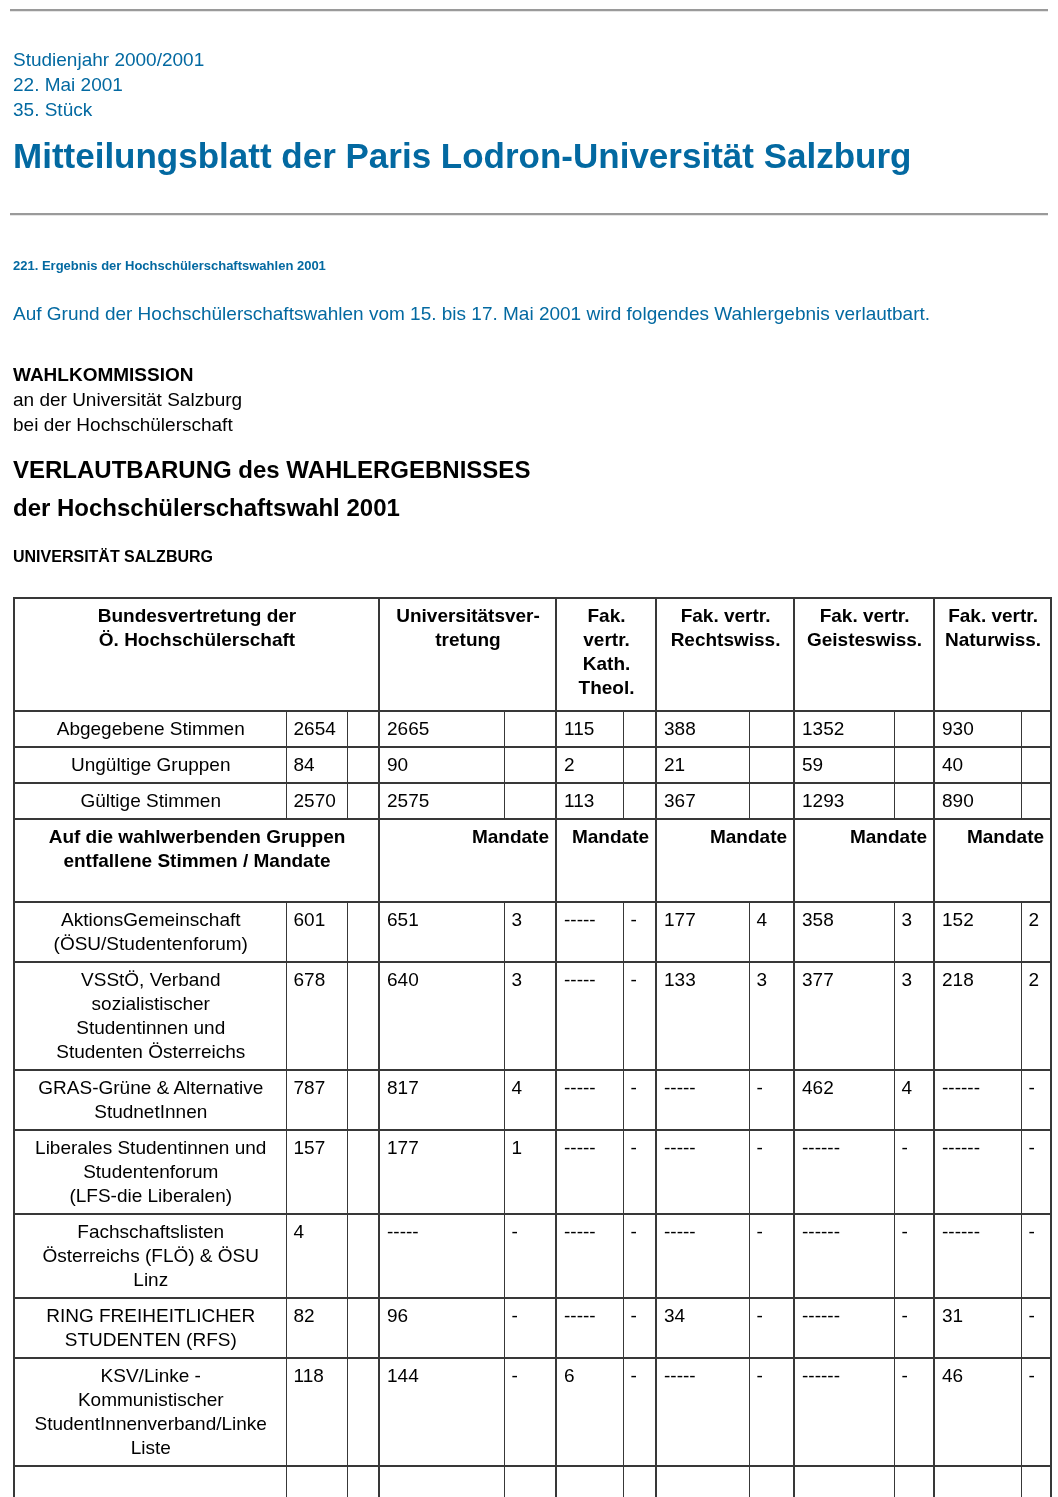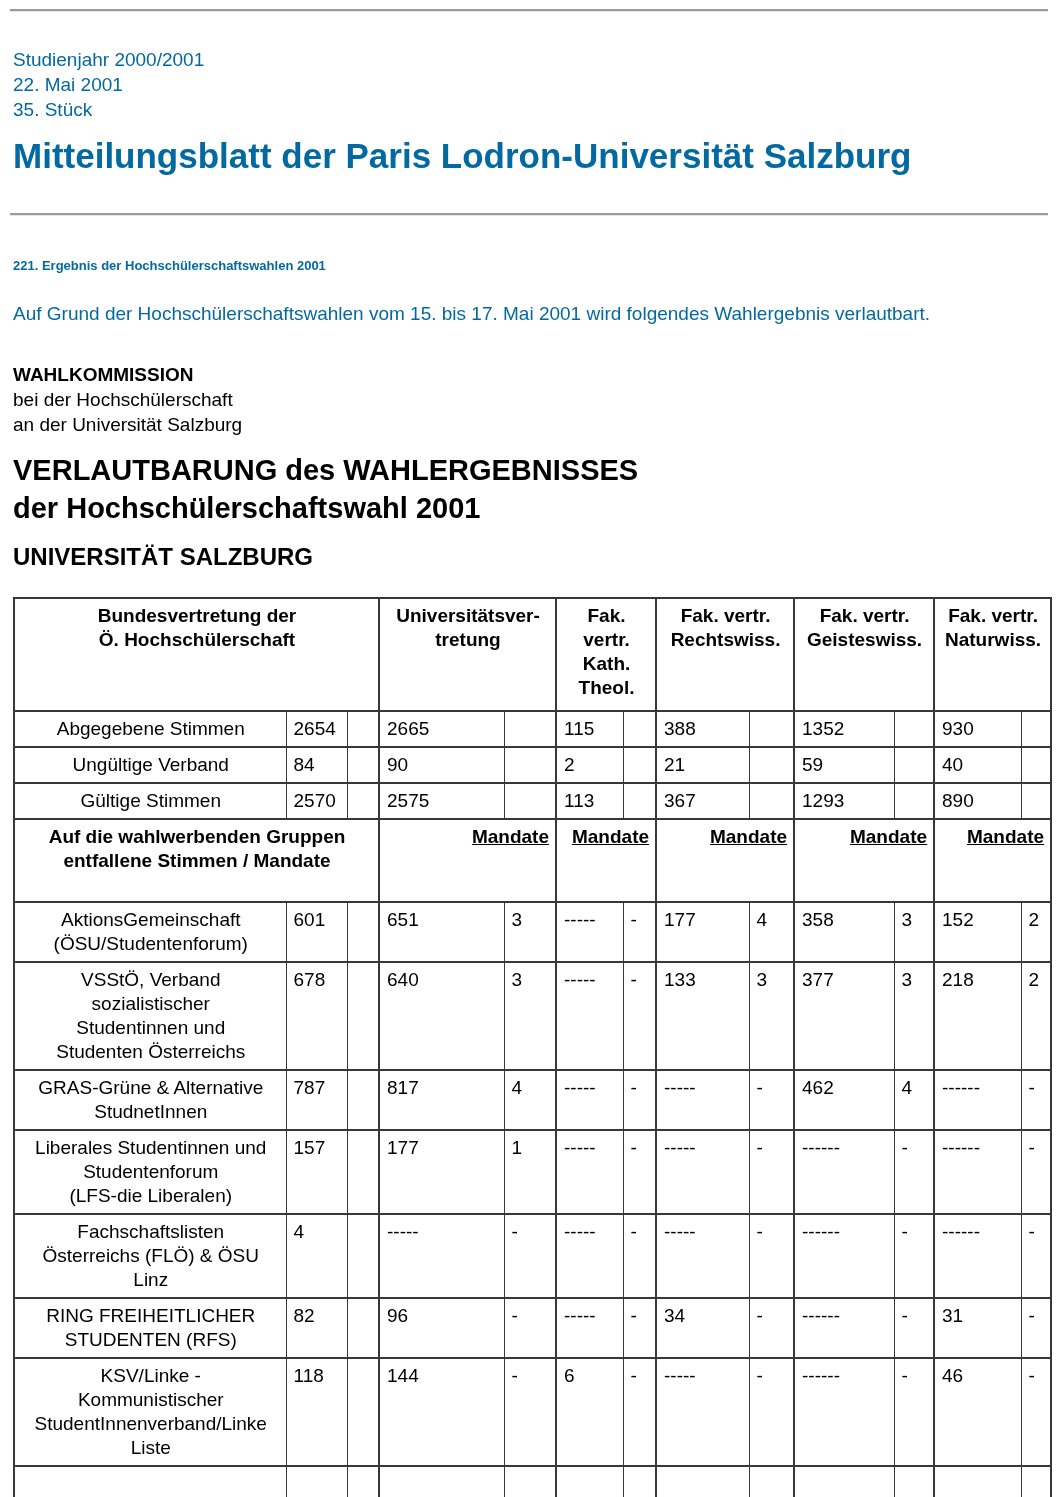--- a/index.html
+++ b/index.html
@@ -12,35 +12,35 @@
   hr{border:none;height:2px;background:#9a9a9a;border-bottom:1px solid #e6e6e6;margin:0;}
   hr.top{margin-top:9px;}
   hr.second{margin-top:40px;}
   .blue{color:#0369a1;}
   .masthead{margin:35px 0 0 3px;line-height:25px;}
   h1.doc-title{font-size:35px;font-weight:bold;margin:17px 0 0 3px;line-height:34px;}
   h2.sec-heading{font-size:13px;font-weight:bold;margin:38px 0 0 3px;line-height:24px;}
   p.intro{margin:24px 0 0 3px;line-height:24px;}
   .commission{margin:36px 0 0 3px;line-height:25px;}
   .b{font-weight:bold;}
-  .procl{font-size:29px;font-weight:bold;line-height:38px;margin:14px 0 0 3px;}
-  h3.uni{font-size:24px;font-weight:bold;margin:17px 0 0 3px;line-height:26px;}
+  .procl{font-size:24px;font-weight:bold;line-height:38px;margin:14px 0 0 3px;}
+  h3.uni{font-size:16px;font-weight:bold;margin:17px 0 0 3px;line-height:26px;}
   table.results{
     border-collapse:collapse;table-layout:fixed;width:1037px;
     margin:27px 0 0 3px;border:2px solid #383838;
   }
   th,td{
     border:1px solid #383838;border-top-width:2px;border-bottom-width:2px;
     vertical-align:top;padding:5px 6px 5px 7px;line-height:24px;overflow:hidden;
   }
   th{font-weight:bold;text-align:center;white-space:pre-line;padding-bottom:10px;}
   td.lbl{white-space:pre-line;text-align:center;}
   td.num{text-align:left;}
   .gb{border-left-width:2px !important;}
-  td.mand{text-align:right;font-weight:bold;text-decoration:underline;}
+  td.mand{text-align:right;font-weight:bold;}
   tr.mandrow td{padding-bottom:28px;}
   tr.sliver td{height:40px;}
 </style>
 </head>
 <body>
 
 <div class="wrap">
 
   <hr class="top">
 
@@ -53,22 +53,22 @@
   <h1 class="doc-title blue">Mitteilungsblatt der Paris Lodron-Universität Salzburg</h1>
 
   <hr class="second">
 
   <h2 class="sec-heading blue">221. Ergebnis der Hochschülerschaftswahlen 2001</h2>
 
   <p class="intro blue">Auf Grund der Hochschülerschaftswahlen vom 15. bis 17. Mai 2001 wird folgendes Wahlergebnis verlautbart.</p>
 
   <div class="commission">
     <div class="b">WAHLKOMMISSION</div>
+    <div>an der Universität Salzburg</div>
     <div>bei der Hochschülerschaft</div>
-    <div>an der Universität Salzburg</div>
   </div>
 
   <div class="procl">
     <div>VERLAUTBARUNG des WAHLERGEBNISSES</div>
     <div>der Hochschülerschaftswahl 2001</div>
   </div>
 
   <h3 class="uni">UNIVERSITÄT SALZBURG</h3>
 
   <table class="results">
@@ -116,21 +116,21 @@
       <td class="num"></td>
       <td class="num gb">388</td>
       <td class="num"></td>
       <td class="num gb">1352</td>
       <td class="num"></td>
       <td class="num gb">930</td>
       <td class="num"></td>
     </tr>
 
     <tr>
-      <td class="lbl">Ungültige Verband</td>
+      <td class="lbl">Ungültige Gruppen</td>
       <td class="num">84</td>
       <td class="num"></td>
       <td class="num gb">90</td>
       <td class="num"></td>
       <td class="num gb">2</td>
       <td class="num"></td>
       <td class="num gb">21</td>
       <td class="num"></td>
       <td class="num gb">59</td>
       <td class="num"></td>

